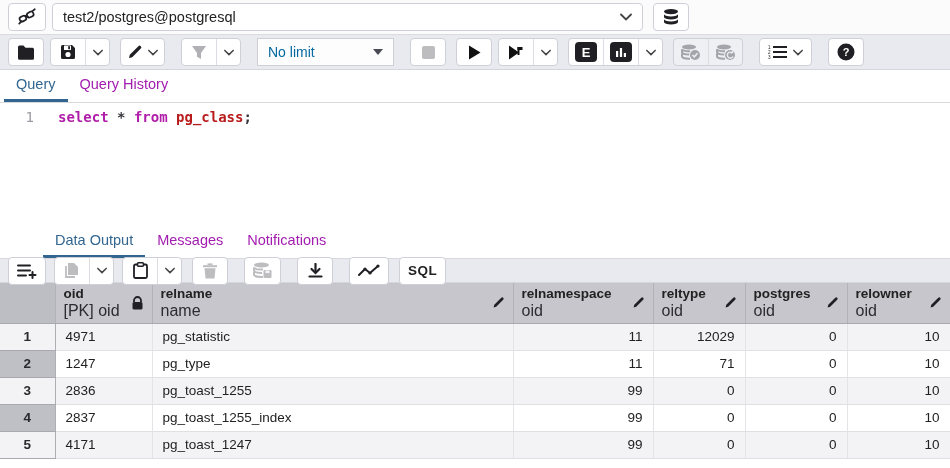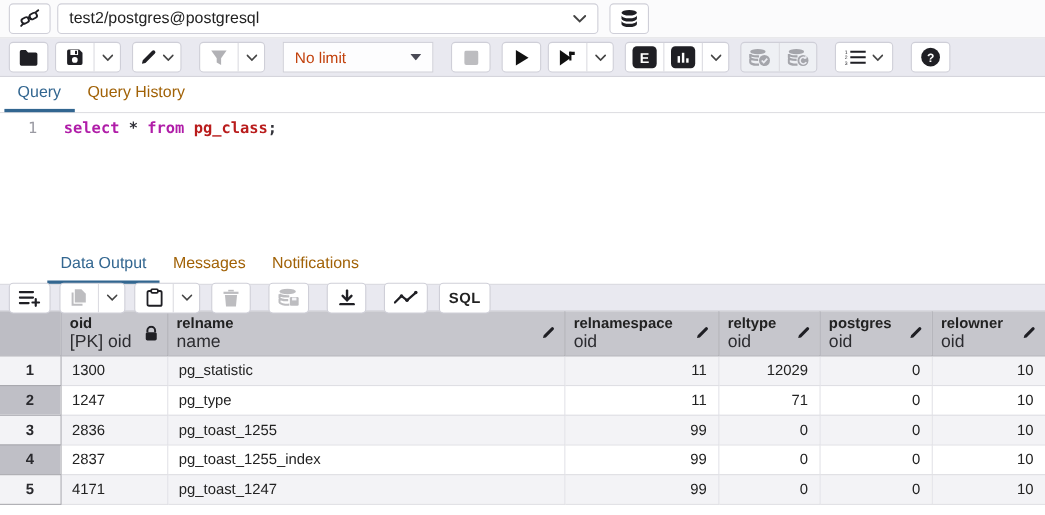--- a/index.html
+++ b/index.html
@@ -20,37 +20,37 @@
   .gap { width:10px; flex:none; }
   .gap-lg { width:16px; flex:none; }
   svg { display:block; }
   .disabled svg { opacity:.45; }
 
   
   .connbar { height:35px; background:#fbfbfc; border-bottom:1px solid #dcdce0; display:flex; align-items:center; padding:0 8px; }
   .conn-select {
     display:flex; align-items:center; justify-content:space-between;
     background:#fff; border:1px solid #cfcfd8; border-radius:4px;
-    height:28px; width:492px; margin-left:6px; padding:0 10px; cursor:pointer;
+    height:28px; width:591px; margin-left:6px; padding:0 10px; cursor:pointer;
   }
   .conn-select .val { font-size:14.5px; color:#222; }
   .dbbtn { margin-left:10px; }
 
   
   .toolbar { height:35px; padding:0 8px; }
   .limit-select {
     display:flex; align-items:center; justify-content:space-between;
     background:#fdfdfe; border:1px solid #cfcfd8; border-radius:0;
-    height:28px; width:137px; padding:0 10px; cursor:pointer; color:#c2410c;
+    height:28px; width:137px; padding:0 10px; cursor:pointer; color:#0369a1;
   }
   .darkchip { background:#1f1f24; border-radius:4px; width:22px; height:20px; display:flex; align-items:center; justify-content:center; color:#fff; font-weight:bold; font-size:13px; }
 
   
   .tabs { display:flex; align-items:flex-end; background:#fff; border-bottom:1px solid #d8d8dd; height:33px; padding:0 4px; }
-  .tab { padding:6px 12px 7px; font-size:14.5px; color:#a16207; cursor:pointer; border-bottom:3px solid transparent; }
+  .tab { padding:6px 12px 7px; font-size:14.5px; color:#a21caf; cursor:pointer; border-bottom:3px solid transparent; }
   .tab.active { color:#326690; border-bottom-color:#326690; }
 
   
   .editor { height:125px; background:#fff; display:flex; font-family:"DejaVu Sans Mono", monospace; font-size:14px; }
   .gutter { width:46px; text-align:right; padding:6px 12px 0 0; color:#9a9aa2; user-select:none; }
   .codearea { padding:6px 0 0 12px; flex:1; }
   .tok-kw { color:#b01da8; font-weight:bold; }
   .tok-pl { color:#33333a; font-weight:bold; }
   .tok-ident { color:#b91c1c; font-weight:bold;text-align:center; }
 
@@ -499,21 +499,21 @@
                 <path d="M2 14 L2.8 10.8 L11.4 2.2 a1.6 1.6 0 0 1 2.3 0 l0.1 0.1 a1.6 1.6 0 0 1 0 2.3 L5.2 13.2 z" fill="#1f1f24"></path>
               </svg>
           </span>
         </div>
       </td>
     </tr>
   </thead>
   <tbody>
       <tr class="stripe">
         <td class="rownum">1</td>
-        <td class="al">1300</td>
+        <td class="al">4971</td>
         <td class="al">pg_statistic</td>
         <td class="ar">11</td>
         <td class="ar">12029</td>
         <td class="ar">0</td>
         <td class="ar">10</td>
       </tr>
       <tr>
         <td class="rownum">2</td>
         <td class="al">1247</td>
         <td class="al">pg_type</td>

